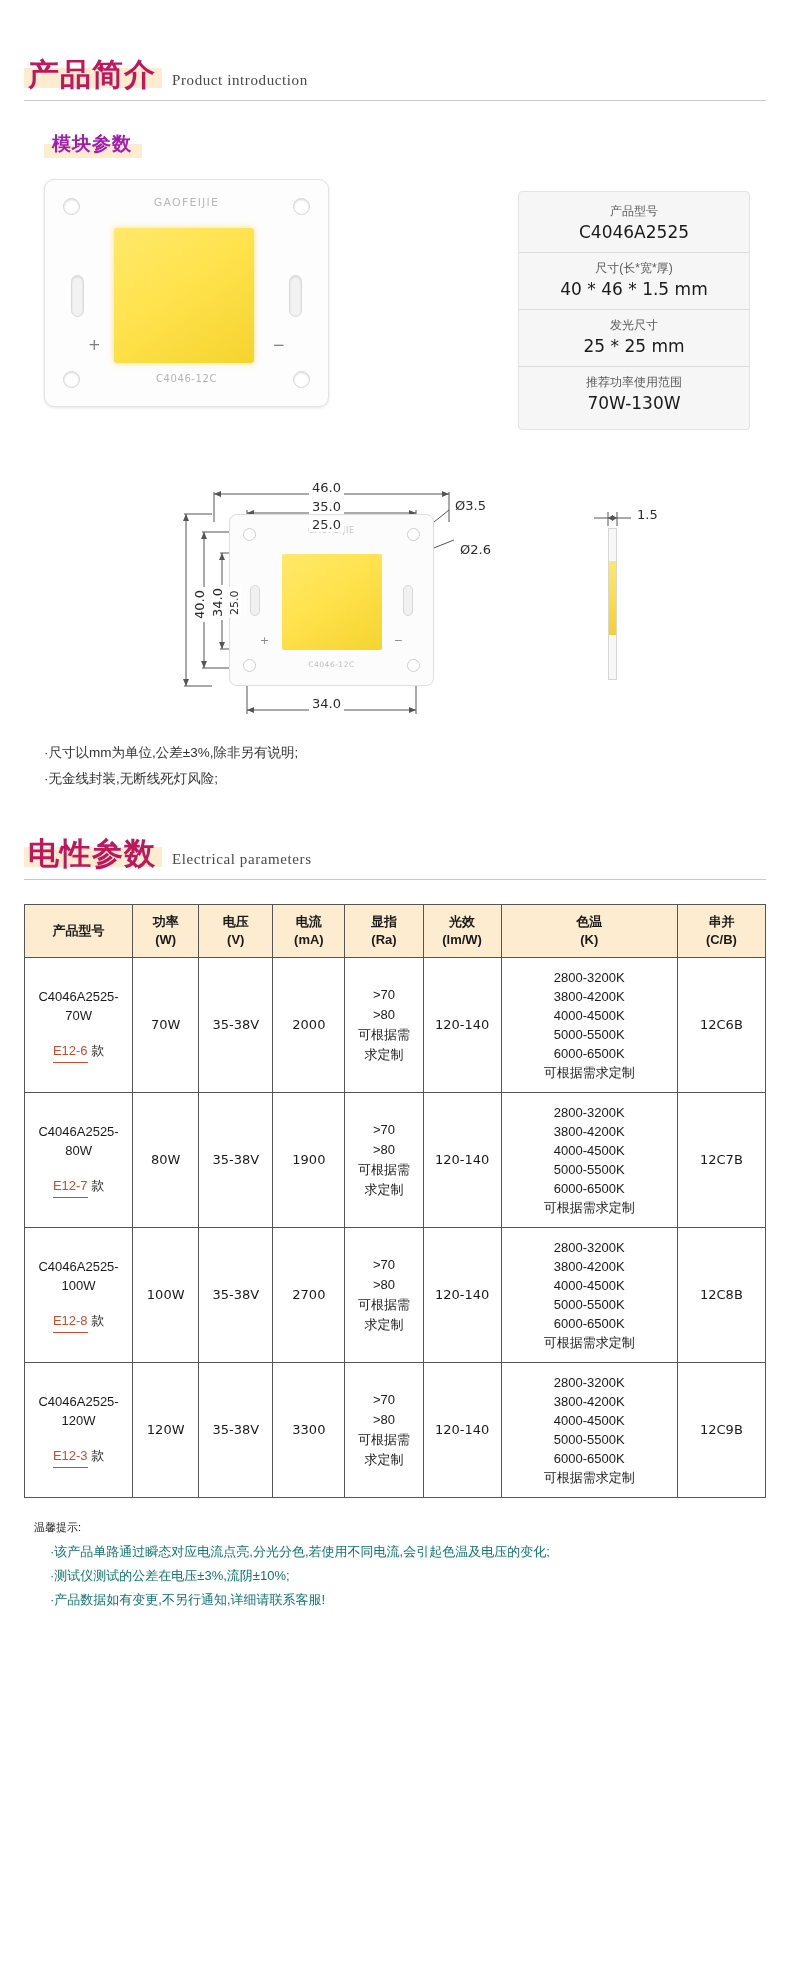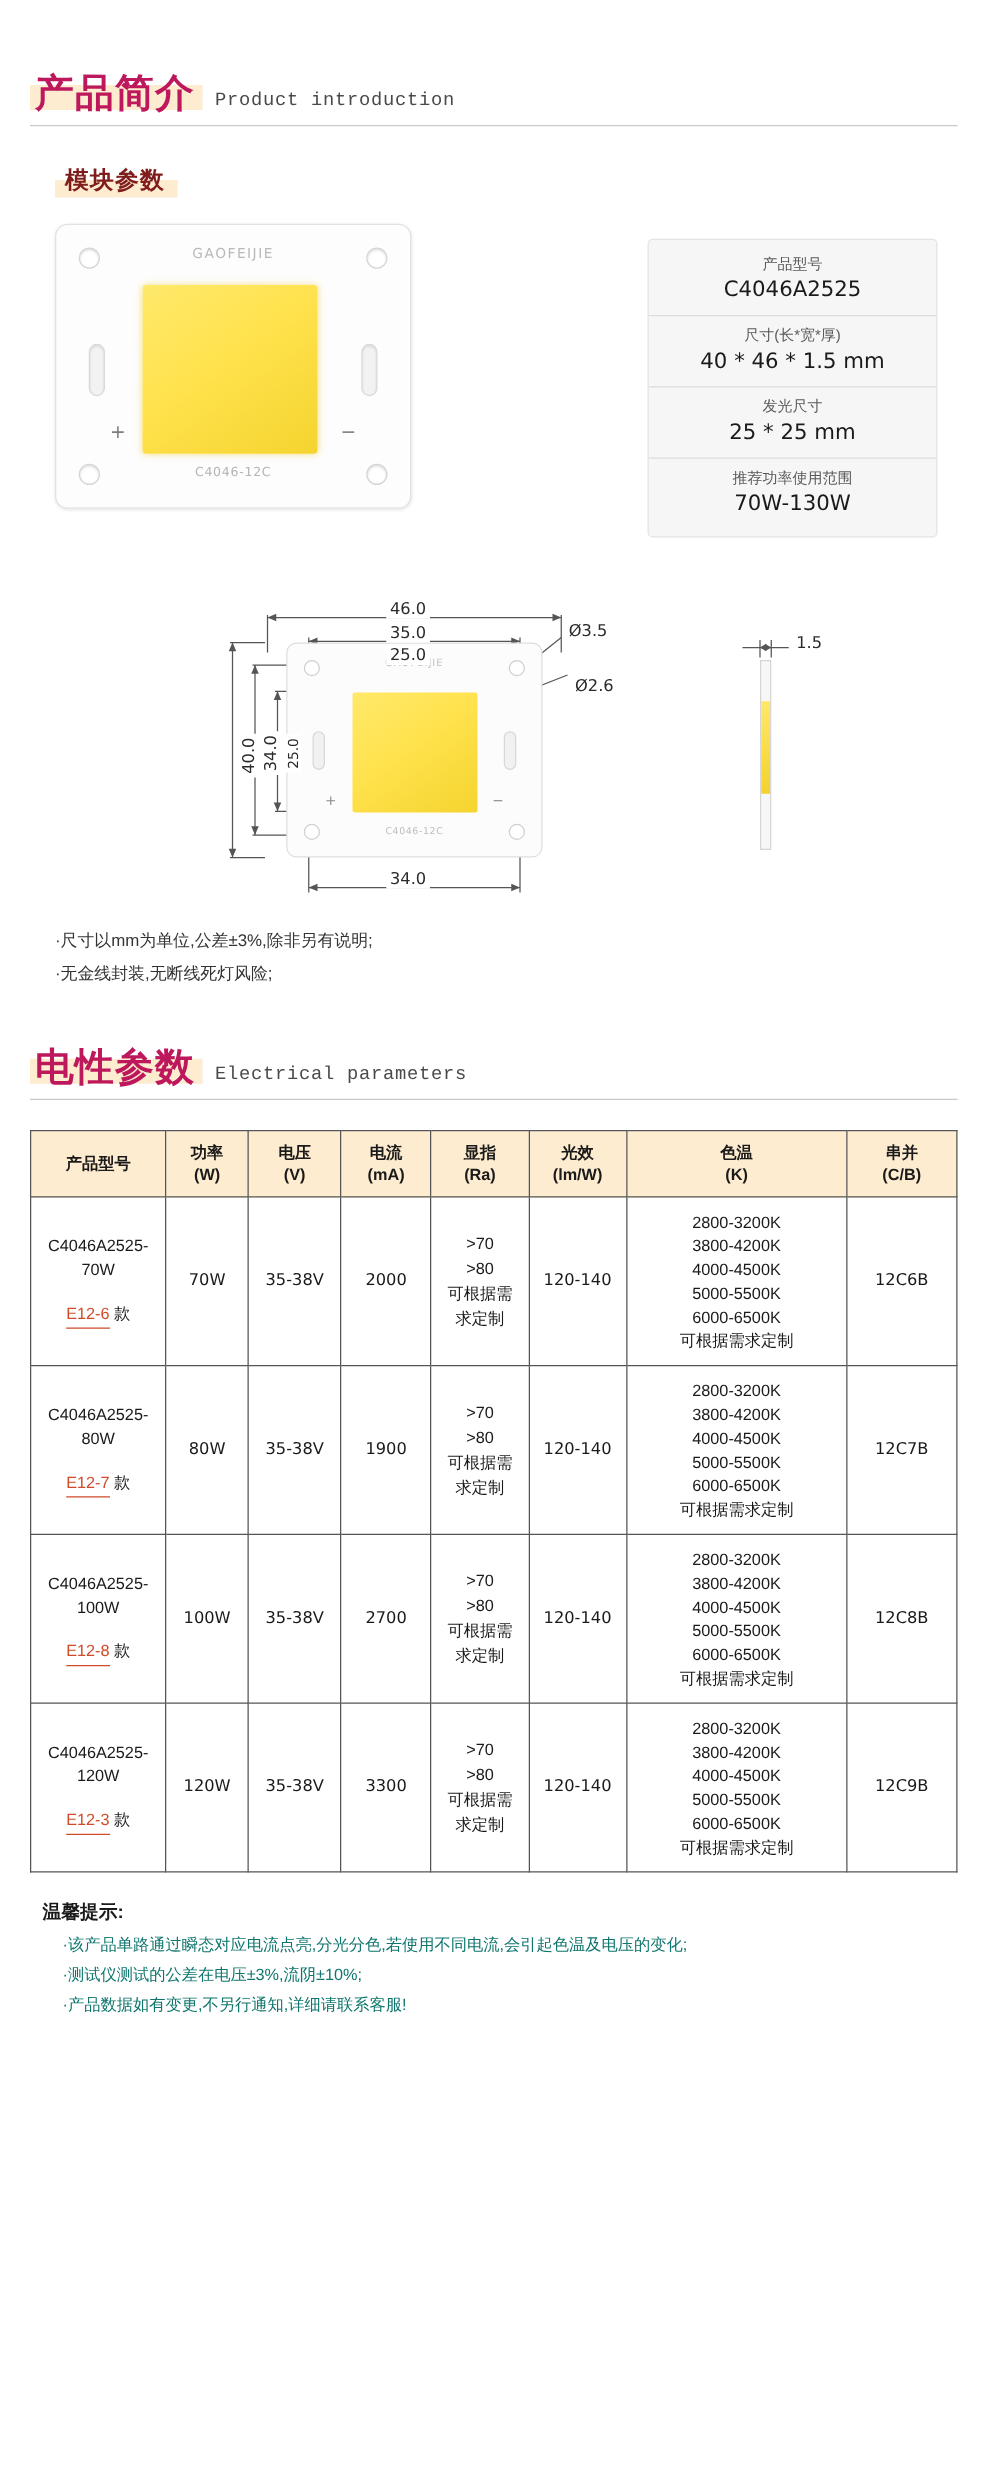--- a/index.html
+++ b/index.html
@@ -40,38 +40,38 @@
     height: 20px;
     background: #fdeccf;
     z-index: 1;
   }
   .section-head .en {
     font-size: 15px;
     color: #4a4a4a;
     letter-spacing: 0.6px;
     margin-left: 10px;
     padding-bottom: 3px;
-    font-family: Liberation Mono, monospace;
+    font-family: Liberation Serif, serif;
   }
   .head-rule {
     margin: 2px 0 0 24px;
     width: 742px;
     height: 1px;
     background: #c9c9c9;
   }
 
   
   .sub-head {
     position: relative;
     display: inline-block;
     margin: 28px 0 0 44px;
     font-size: 19px;
     font-weight: bold;
     letter-spacing: 1px;
-    color: #7f1d1d;
+    color: #a21caf;
     padding: 2px 10px 2px 8px;
     z-index: 2;
   }
   .sub-head::before {
     content: "";
     position: absolute;
     left: 0; right: 0; bottom: 1px;
     height: 14px;
     background: #fdeccf;
     z-index: -1;
@@ -288,22 +288,22 @@
     margin-top: 16px;
     font-size: 13px;
   }
   .model-cell .code-suffix { color: #1a1a1a; font-size: 13px; }
   .cct div { line-height: 19px; }
 
   
   .tips { margin: 22px 0 0 34px; }
   .tips h4 {
     margin: 0 0 7px 0;
-    font-size: 15px;
-    font-weight: bold;
+    font-size: 11px;
+    font-weight: normal;
     color: #1a1a1a;
   }
   .tips p {
     margin: 0 0 5px 16px;
     font-size: 13px;
     color: #0f766e;
     line-height: 19px;
   }
 </style>
 </head>

